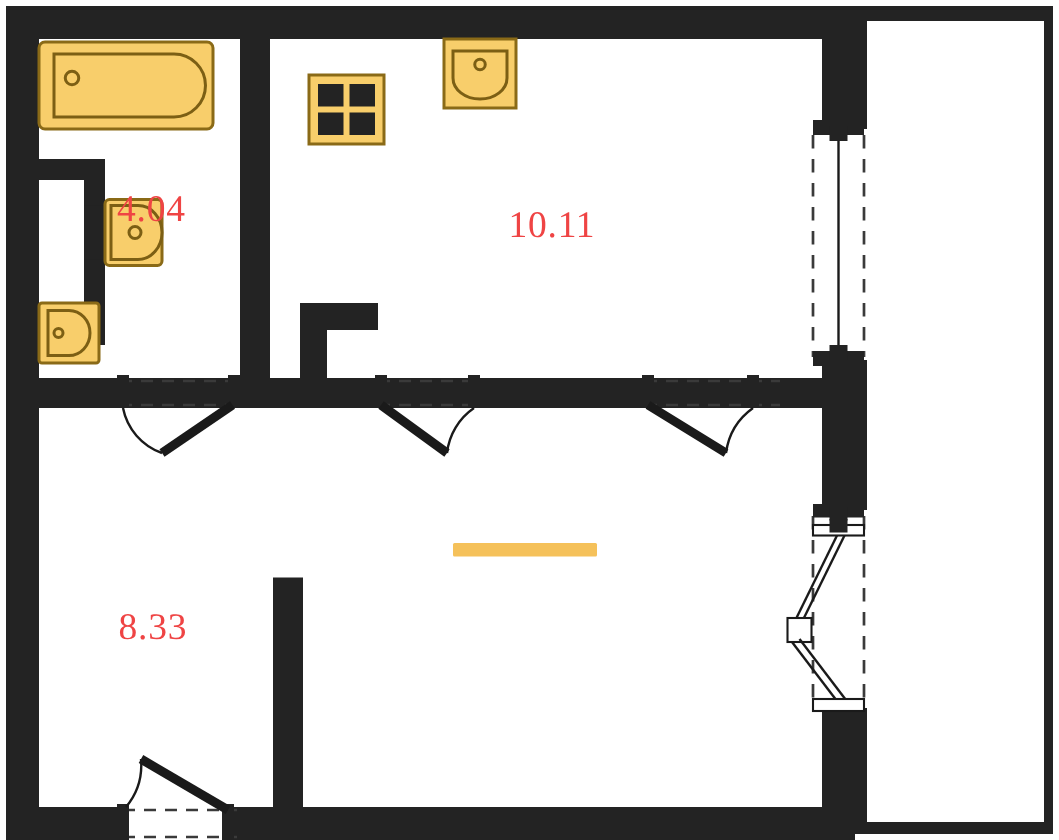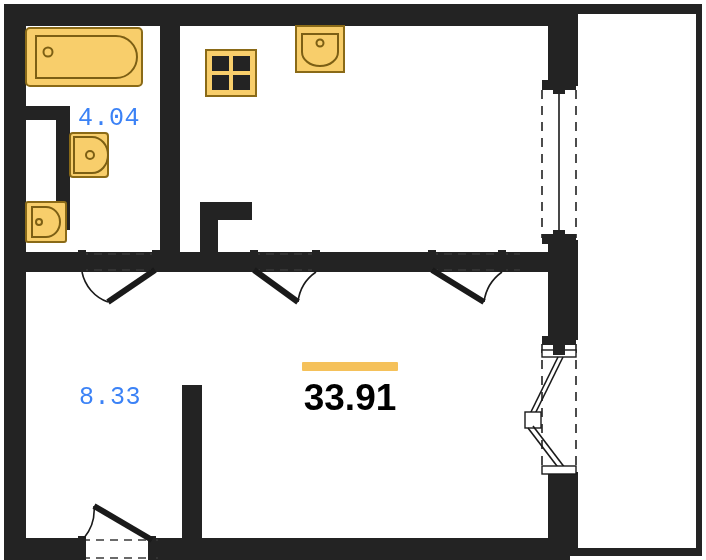--- a/index.html
+++ b/index.html
@@ -1,21 +1,21 @@
 <!DOCTYPE html>
 <html><head>
 <meta charset="utf-8">
 <style>
   html,body{margin:0;padding:0;background:#ffffff;}
   body{width:706px;height:560px;overflow:hidden;
        font-family:"Liberation Sans", sans-serif;}
   #plan{position:relative;width:706px;height:560px;background:#ffffff;}
   svg#floorplan{position:absolute;left:0;top:0;width:706px;height:560px;display:block;}
-  .area-label{position:absolute;font-family:Liberation Mono, monospace;
-              color:#3b82f6;white-space:nowrap;}
+  .area-label{position:absolute;font-family:Liberation Serif, serif;
+              color:#ef4444;white-space:nowrap;margin-top:22px;}
   .lbl-room{font-size:25px;font-weight:400;letter-spacing:0.5px;}
   .lbl-total{font-size:37px;font-weight:bold;letter-spacing:0px;}
   .total-wrap{position:absolute;display:flex;flex-direction:column;align-items:center;}
   .total-bar{height:9px;border-radius:1px;}
 </style>
 </head>
 <body>
 
 <div id="plan">
 
@@ -149,22 +149,22 @@
       <rect x="525" y="412" width="16" height="16" fill="#ffffff" stroke="#1a1a1a" stroke-width="1.4"></rect>
       <line x1="528" y1="428" x2="560" y2="470" stroke="#1a1a1a" stroke-width="1.6"></line>
       <line x1="533" y1="426" x2="565" y2="468" stroke="#1a1a1a" stroke-width="1.6"></line>
       <rect x="542" y="466" width="34" height="8" fill="#ffffff" stroke="#1a1a1a" stroke-width="1.4"></rect>
     </g>
 
   </svg>
 
   <div class="area-label lbl-room" style="left:78px;top:104px;">4.04</div>
 
+  <div class="area-label lbl-room" style="left:339px;top:115px;">10.11</div>
 
   <div class="area-label lbl-room" style="left:79px;top:383px;">8.33</div>
 
 
   <div class="total-wrap" style="left:302px;top:362px;">
     <div class="total-bar" style="width:96px;background:#F5C15A;"></div>
-    <div class="lbl-total" style="margin-top:6px;">33.91</div>
   </div>
 
 </div>
 
 </body></html>

